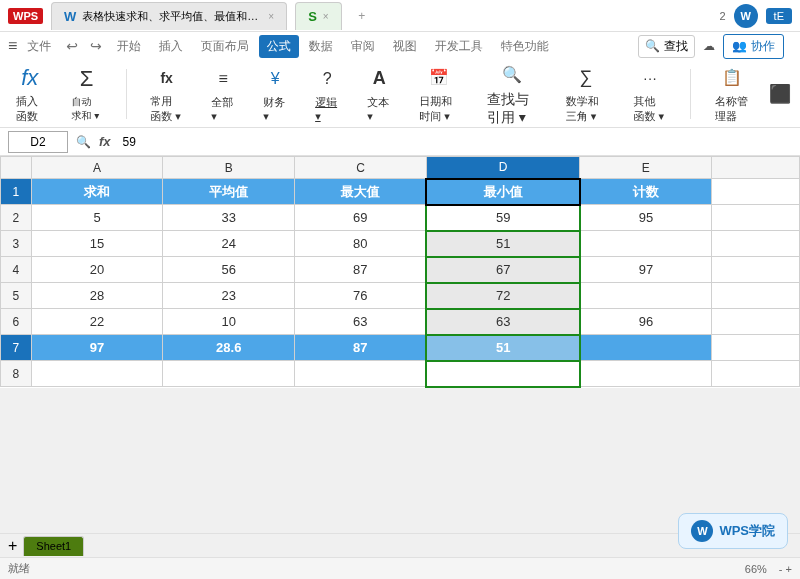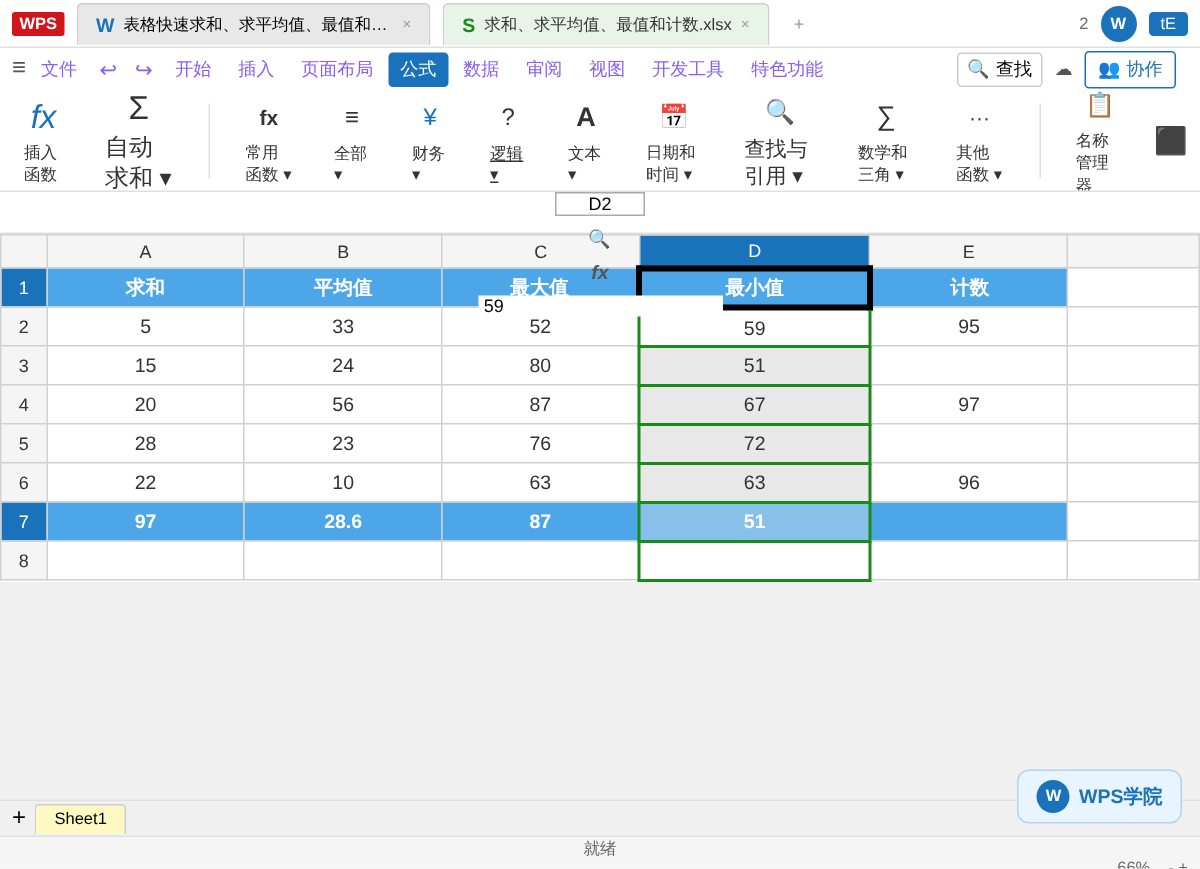--- a/index.html
+++ b/index.html
@@ -51,21 +51,21 @@
       height: 28px;
       display: flex;
       align-items: center;
       padding: 0 8px;
       gap: 2px;
       background: #fff;
     }
     .menu-item {
       padding: 3px 8px;
       font-size: 12px;
-      color: #8b5cf6;
+      color: #737373;
       cursor: pointer;
       border-radius: 3px;
     }
     .menu-item.active { background: #1a72bb; color: #fff; border-radius: 3px; }
     .menu-gap { flex: 1; }
     .menu-right { display: flex; align-items: center; gap: 8px; padding-right: 8px; }
     .search-box {
       display: flex;
       align-items: center;
       border: 1px solid #ccc;
@@ -126,21 +126,20 @@
 
     
     .formula-bar {
       height: 28px;
       background: #fff;
       border-bottom: 1px solid #e0e0e0;
       display: flex;
       align-items: center;
       padding: 0 8px;
       gap: 8px;
-      flex-direction: column;
     }
     .cell-ref {
       width: 60px;
       height: 22px;
       border: 1px solid #aaa;
       padding: 0 4px;
       font-size: 12px;
       text-align: center;
       background: #fff;
     }
@@ -238,21 +237,20 @@
     
     .status-bar {
       height: 22px;
       background: #f5f5f5;
       border-top: 1px solid #e0e0e0;
       display: flex;
       align-items: center;
       padding: 0 8px;
       font-size: 11px;
       color: #666;
-      flex-direction: column;
     }
     .status-right {
       margin-left: auto;
       display: flex;
       align-items: center;
       gap: 12px;
     }
 
     
     .wps-academy {
@@ -289,21 +287,21 @@
       border-top: 1px solid #e0e0e0;
       display: flex;
       align-items: center;
       padding: 0 4px;
       gap: 2px;
     }
     .sheet-tab {
       height: 20px;
       padding: 0 12px;
       font-size: 11px;
-      background: #fef9c3;
+      background: #4d7c0f;
       border: 1px solid #ccc;
       border-bottom: none;
       border-radius: 3px 3px 0 0;
       display: flex;
       align-items: center;
       cursor: pointer;
     }
   </style>
 </head>
 <body>
@@ -312,21 +310,20 @@
 
   <div class="title-bar">
     <div class="wps-logo">WPS</div>
     <div class="tab-item">
       <span class="tab-icon-w">W</span>
       <span style="max-width:180px; overflow:hidden; white-space:nowrap; text-overflow:ellipsis; font-size:11px;">表格快速求和、求平均值、最值和计数 …</span>
       <span class="tab-close">×</span>
     </div>
     <div class="tab-item active" style="background:#e8f4e8; border-color:#ccc;">
       <span class="tab-icon-s">S</span>
-      <span style="max-width:180px; overflow:hidden; white-space:nowrap; text-overflow:ellipsis; font-size:11px;">求和、求平均值、最值和计数.xlsx</span>
       <span class="tab-close">×</span>
     </div>
     <div class="tab-add">+</div>
     <div class="title-right">
       <div style="font-size:11px; color:#666;">2</div>
       <div style="width:24px; height:24px; border-radius:50%; background:#1a72bb; display:flex; align-items:center; justify-content:center; color:#fff; font-size:11px; font-weight:bold;">W</div>
       <div class="user-badge">tE</div>
     </div>
   </div>
 
@@ -362,21 +359,21 @@
     </div>
   </div>
 
   <div class="ribbon">
     <div class="ribbon-btn">
       <div class="ribbon-icon" style="font-size:22px; font-style:italic; color:#1a72bb;">fx</div>
       <span style="font-size:11px;">插入函数</span>
     </div>
     <div class="ribbon-btn">
       <div class="ribbon-icon" style="font-size:22px; color:#333;">Σ</div>
-      <span style="font-size:16px;">自动求和 ▾</span>
+      <span style="font-size:10px;">自动求和 ▾</span>
     </div>
     <div class="ribbon-separator"></div>
     <div class="ribbon-btn">
       <div class="ribbon-icon" style="font-size:14px; font-weight:bold;">fx</div>
       <span style="font-size:11px;">常用函数 ▾</span>
     </div>
     <div class="ribbon-btn">
       <div class="ribbon-icon" style="font-size:16px;">≡</div>
       <span style="font-size:11px;">全部 ▾</span>
     </div>
@@ -450,30 +447,30 @@
           <th class="col-header"></th>
         </tr>
       </thead>
       <tbody>
 
         <tr>
           <td class="row-header selected">1</td>
           <td class="cell blue-row">求和</td>
           <td class="cell blue-row">平均值</td>
           <td class="cell blue-row">最大值</td>
-          <td class="cell blue-row" style="border: 4px solid #000000; text-align: center;">最小值</td>
+          <td class="cell blue-row" style="border: 2px solid #000000; text-align: center;">最小值</td>
           <td class="cell blue-row">计数</td>
           <td class="cell"></td>
         </tr>
 
         <tr>
           <td class="row-header">2</td>
           <td class="cell white-row">5</td>
           <td class="cell white-row">33</td>
-          <td class="cell white-row">52</td>
+          <td class="cell white-row">69</td>
           <td class="cell selected-cell">59</td>
           <td class="cell white-row">95</td>
           <td class="cell"></td>
         </tr>
 
         <tr>
           <td class="row-header">3</td>
           <td class="cell white-row">15</td>
           <td class="cell white-row">24</td>
           <td class="cell white-row">80</td>

